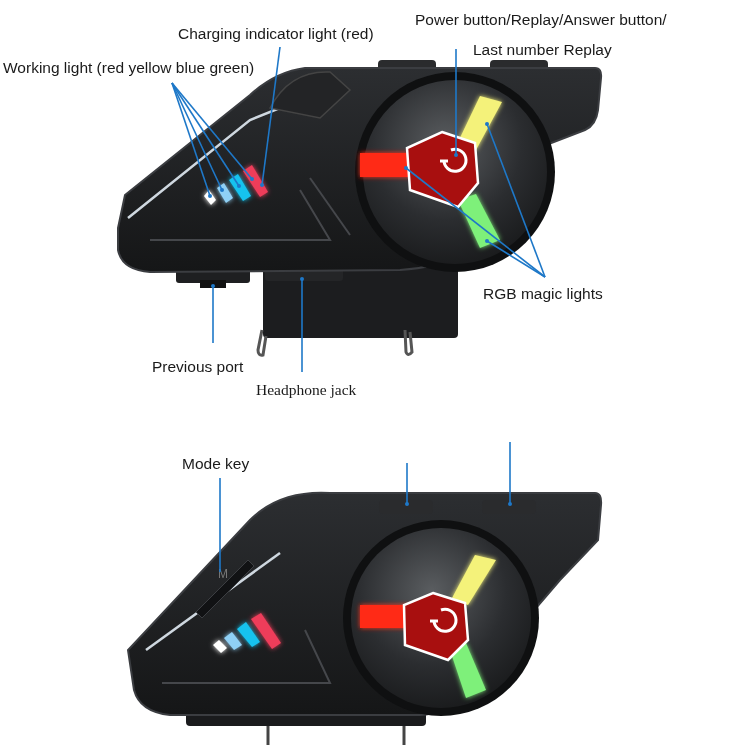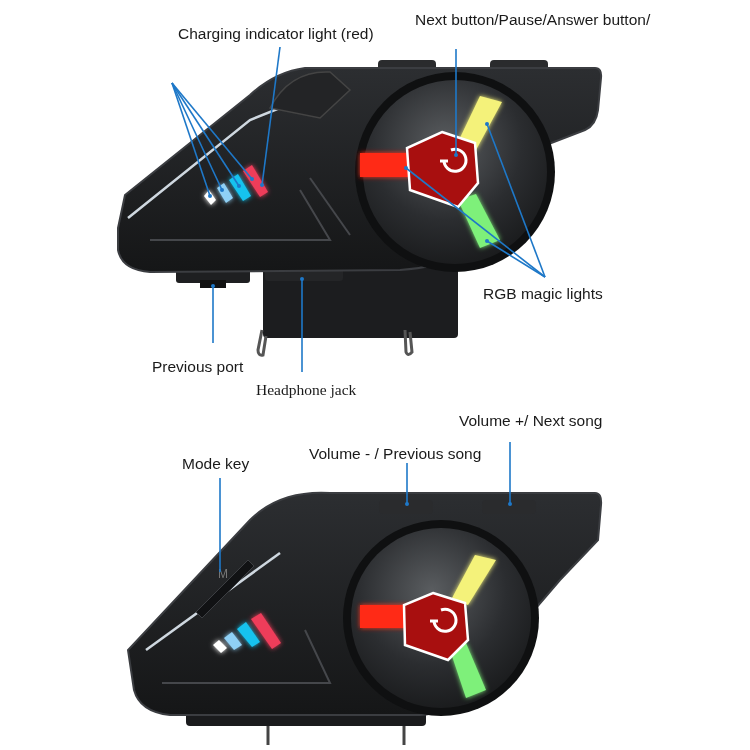--- a/index.html
+++ b/index.html
@@ -155,21 +155,21 @@
       <line x1="407" y1="463" x2="407" y2="504"></line>
       <line x1="510" y1="442" x2="510" y2="504"></line>
     </g>
     <g fill="#1e78c8">
       <circle cx="407" cy="504" r="2"></circle>
         <circle cx="510" cy="504" r="2"></circle>
     </g>
   </svg>
 
   <div class="lbl" style="left:178px; top:25px;">Charging indicator light (red)</div>
-  <div class="lbl" style="left:415px; top:11px;">Next button/Pause/Answer button/</div>
+  <div class="lbl" style="left:3px; top:59px;">Working light (red yellow blue green)</div>
+  <div class="lbl" style="left:415px; top:11px;">Power button/Replay/Answer button/</div>
+  <div class="lbl" style="left:473px; top:41px;">Last number Replay</div>
   <div class="lbl" style="left:483px; top:285px;">RGB magic lights</div>
   <div class="lbl" style="left:152px; top:358px;">Previous port</div>
   <div class="lbl" style="left:256px; top:381px;font-family:Liberation Serif, serif;">Headphone jack</div>
 
   <div class="lbl" style="left:182px; top:455px;">Mode key</div>
-  <div class="lbl" style="left:309px; top:445px;">Volume - / Previous song</div>
-  <div class="lbl" style="left:459px; top:412px;">Volume +/ Next song</div>
 </div>
 
 </body></html>

